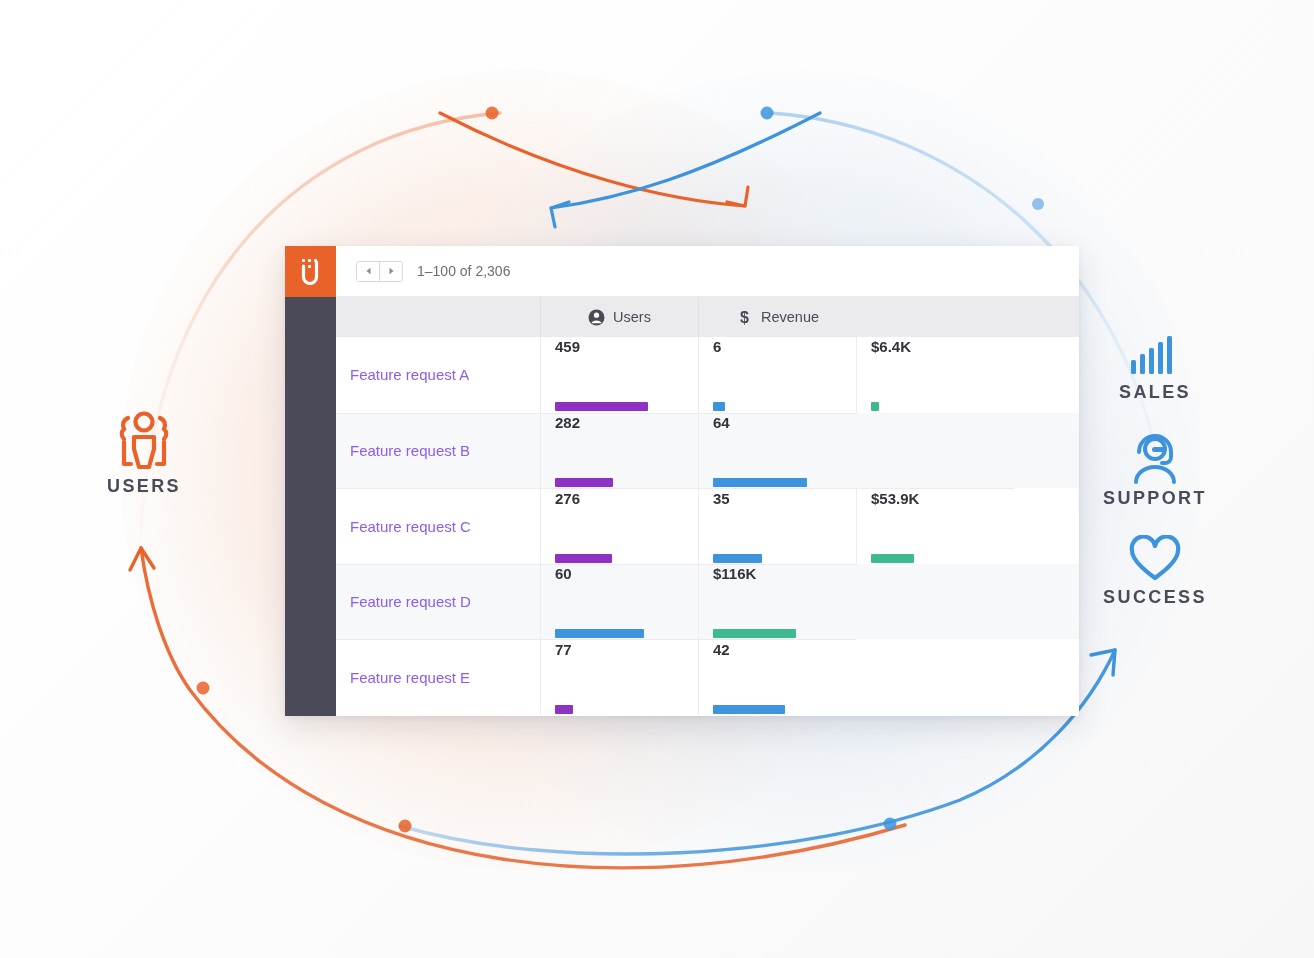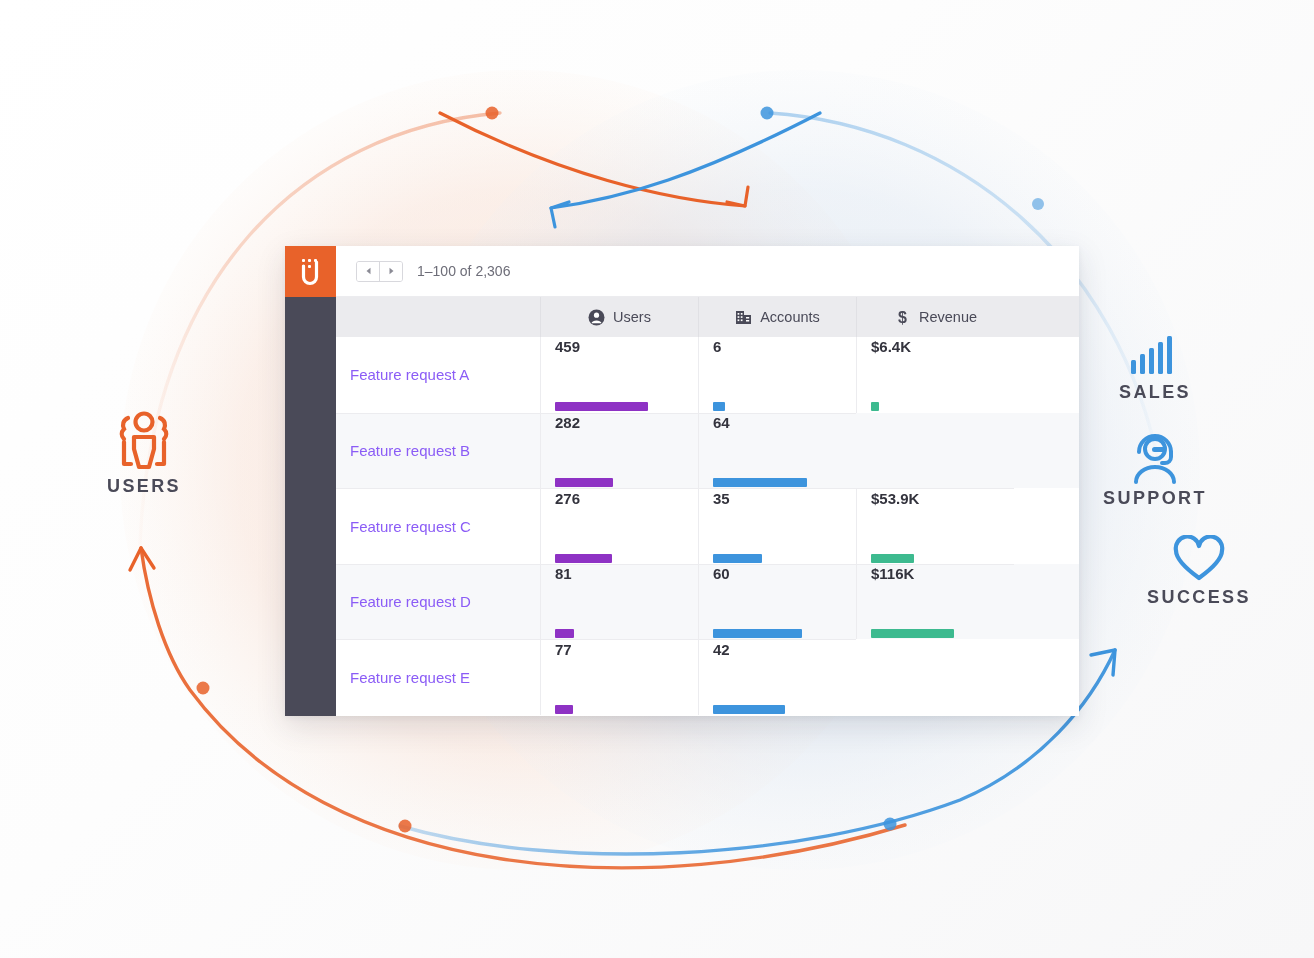--- a/index.html
+++ b/index.html
@@ -48,21 +48,21 @@
     letter-spacing: 2.4px;
     font-weight: 700;
     color: #4a4a58;
     margin-top: 4px;
   }
   .badge-label.orange-label { color: #4a4a58; }
 
   
   #sales-badge   { left: 1092px; top: 330px;  width: 126px; }
   #support-badge { left: 1092px; top: 432px;  width: 126px; }
-  #success-badge { left: 1136px; top: 535px;  width: 126px; }
+  #success-badge { left: 1092px; top: 535px;  width: 126px; }
 
   
   #app-card {
     position: absolute;
     left: 285px;
     top: 246px;
     width: 794px;
     height: 470px;
     background: #ffffff;
     box-shadow: 0 10px 28px rgba(40, 45, 70, 0.13), 0 2px 6px rgba(40,45,70,0.06);
@@ -327,37 +327,20 @@
 
           <div class="t-cell c-metric">
             <svg width="17" height="17" viewBox="0 0 17 17">
               <circle cx="8.5" cy="8.5" r="8" fill="#4a4a58"></circle>
               <circle cx="8.5" cy="6.2" r="2.6" fill="#ffffff"></circle>
               <path d="M 3.4 14.2 a 5.4 4.2 0 0 1 10.2 0 z" fill="#ffffff"></path>
             </svg>
             <span>Users</span>
           </div>
 
-          <div class="t-cell c-metric">
-            <svg width="17" height="17" viewBox="0 0 17 17">
-              <rect x="1" y="2" width="8" height="13" fill="#4a4a58"></rect>
-              <rect x="9" y="6" width="7" height="9" fill="#4a4a58"></rect>
-              <g fill="#ffffff">
-                <rect x="2.6" y="4" width="1.7" height="1.7"></rect>
-                <rect x="5.8" y="4" width="1.7" height="1.7"></rect>
-                <rect x="2.6" y="7.2" width="1.7" height="1.7"></rect>
-                <rect x="5.8" y="7.2" width="1.7" height="1.7"></rect>
-                <rect x="2.6" y="10.4" width="1.7" height="1.7"></rect>
-                <rect x="5.8" y="10.4" width="1.7" height="1.7"></rect>
-                <rect x="11" y="8" width="3.2" height="1.5"></rect>
-                <rect x="11" y="11" width="3.2" height="1.5"></rect>
-              </g>
-            </svg>
-            <span>Accounts</span>
-          </div>
 
           <div class="t-cell c-metric">
             <svg width="17" height="17" viewBox="0 0 17 17">
               <text x="8.5" y="14" font-family="Liberation Sans, sans-serif" font-size="16" font-weight="bold" fill="#4a4a58" text-anchor="middle">$</text>
             </svg>
             <span>Revenue</span>
           </div>
         </div>
 
         <div class="t-row data-row">
@@ -408,24 +391,20 @@
             <div class="metric-val">$53.9K</div>
             <div class="bar" style="width:33%;background:#3dba8f;"></div>
           </div>
         </div>
 
         <div class="t-row data-row alt">
           <div class="t-cell c-name">
             <span class="req-link">Feature request D</span>
           </div>
           <div class="t-cell c-metric">
-            <div class="metric-val">81</div>
-            <div class="bar" style="width:15%;background:#8e32c4;"></div>
-          </div>
-          <div class="t-cell c-metric">
             <div class="metric-val">60</div>
             <div class="bar" style="width:69%;background:#3d94dd;"></div>
           </div>
           <div class="t-cell c-metric">
             <div class="metric-val">$116K</div>
             <div class="bar" style="width:64%;background:#3dba8f;"></div>
           </div>
         </div>
 
         <div class="t-row data-row">

